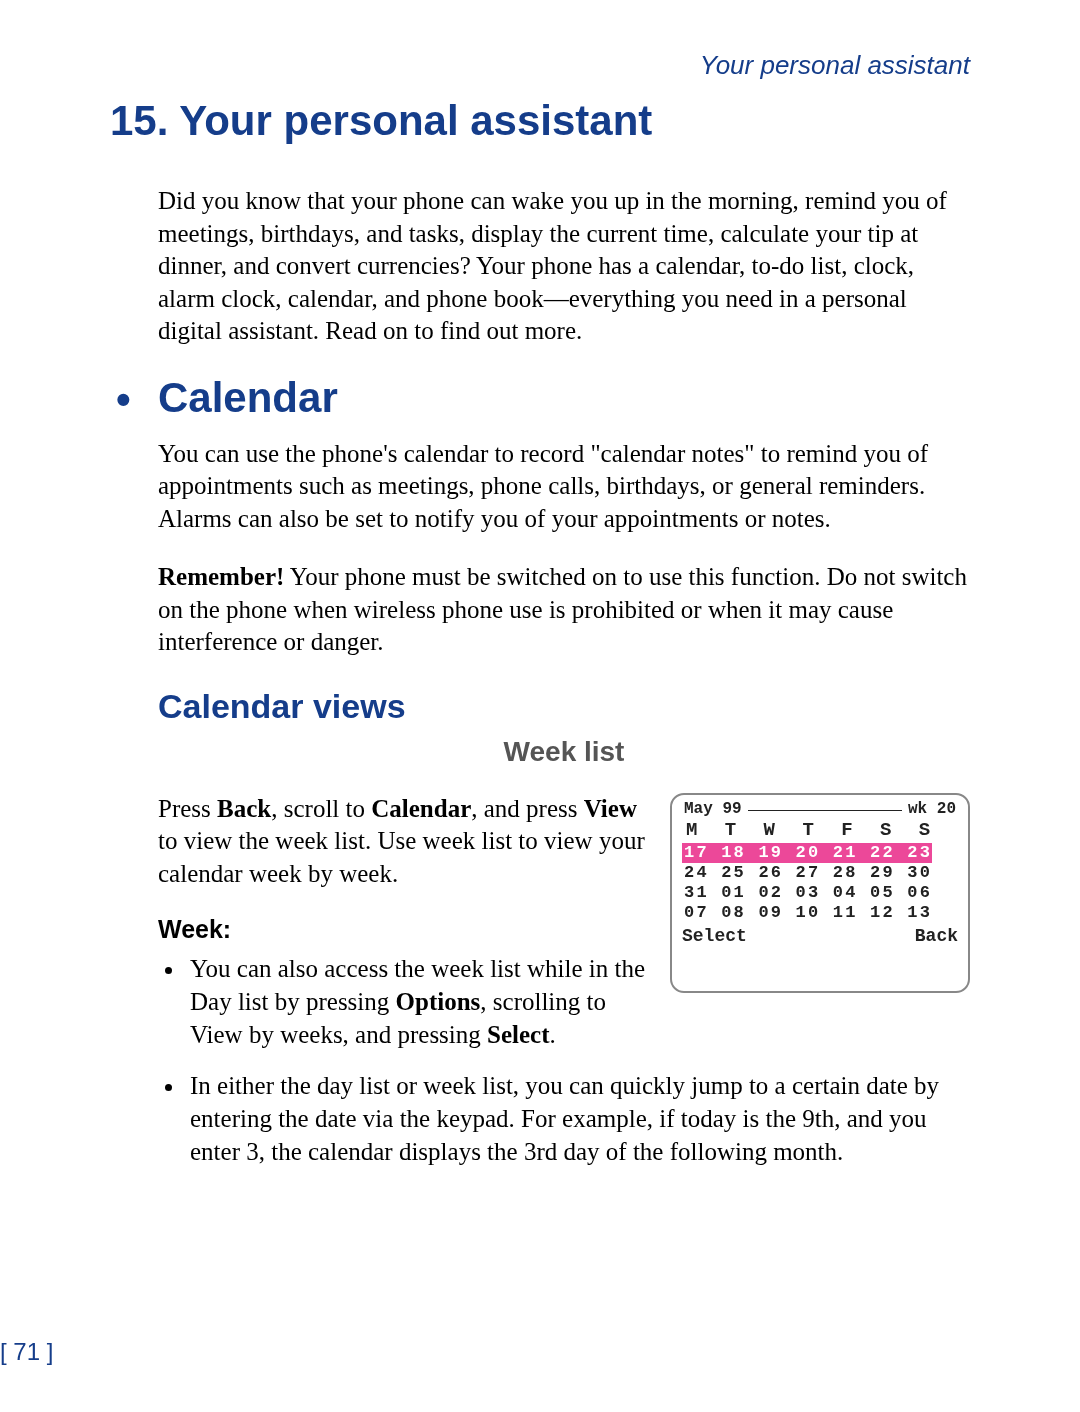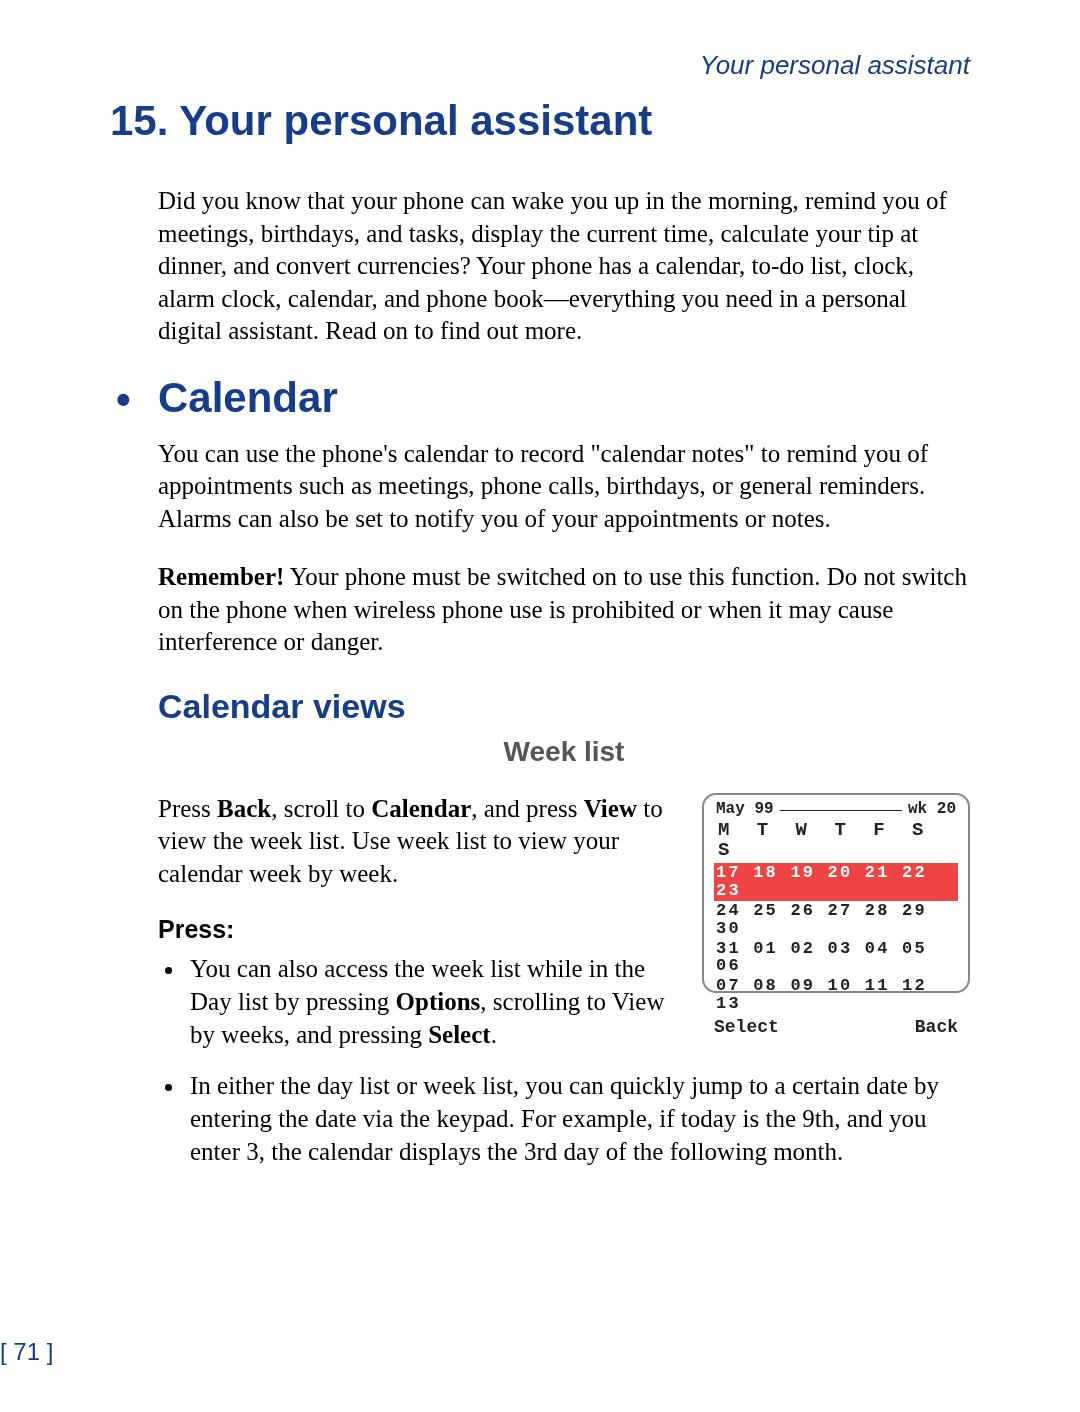--- a/index.html
+++ b/index.html
@@ -79,37 +79,37 @@
     padding-left: 48px;
     text-align: center;
   }
   
   .week-row {
     padding-left: 48px;
     overflow: visible;
   }
   .phone-shot {
     float: right;
-    width: 268px;
+    width: 300px;
     height: 200px;
     margin: 0 0 10px 20px;
     border: 2px solid #888;
     border-radius: 14px;
     box-sizing: border-box;
     font-family: "Courier New", monospace;
     font-weight: bold;
     color: #222;
     padding: 6px 10px;
     line-height: 1.05;
   }
   .phone-shot .hdr { font-size: 16px; display:flex; justify-content:space-between; padding:0 2px; }
   .phone-shot .hdr .dash { flex:1; border-top:1.5px solid #222; margin:9px 6px 0 6px; height:0; }
   .phone-shot .days { font-size: 19px; letter-spacing: 8px; padding:4px 2px 2px 4px; color:#222; }
   .phone-shot .row { font-size: 17px; letter-spacing: 2.2px; padding:1px 0 1px 2px; }
-  .phone-shot .row.hl { background:#ef4444; color:#fff; display:inline-block; }
+  .phone-shot .row.hl { background:#ec4899; color:#fff; display:inline-block; }
   .phone-shot .softkeys { display:flex; justify-content:space-between; font-size:18px; padding-top:4px; }
   .week-text {
     font-size: 25px;
     line-height: 1.3;
   }
   .week-text .b { font-weight: bold; }
   .tips-label {
     font-family: "Trebuchet MS", Arial, sans-serif;
     font-weight: bold;
     font-size: 25px;
@@ -179,21 +179,21 @@
       <div class="softkeys">
         <span>Select</span>
         <span>Back</span>
       </div>
     </div>
 
     <p class="week-text">
       <span>Press </span><span class="b">Back</span><span>, scroll to </span><span class="b">Calendar</span><span>, and press </span><span class="b">View</span><span> to view the week list. Use week list to view your calendar week by week.</span>
     </p>
 
-    <div class="tips-label">Press:</div>
+    <div class="tips-label">Week:</div>
 
     <ul class="tips">
       <li>
         <span>You can also access the week list while in the Day list by pressing </span><span class="b">Options</span><span>, scrolling to View by weeks, and pressing </span><span class="b">Select</span><span>.</span>
       </li>
       <li>
         <span>In either the day list or week list, you can quickly jump to a certain date by entering the date via the keypad. For example, if today is the 9th, and you enter 3, the calendar displays the 3rd day of the following month.</span>
       </li>
     </ul>
 

